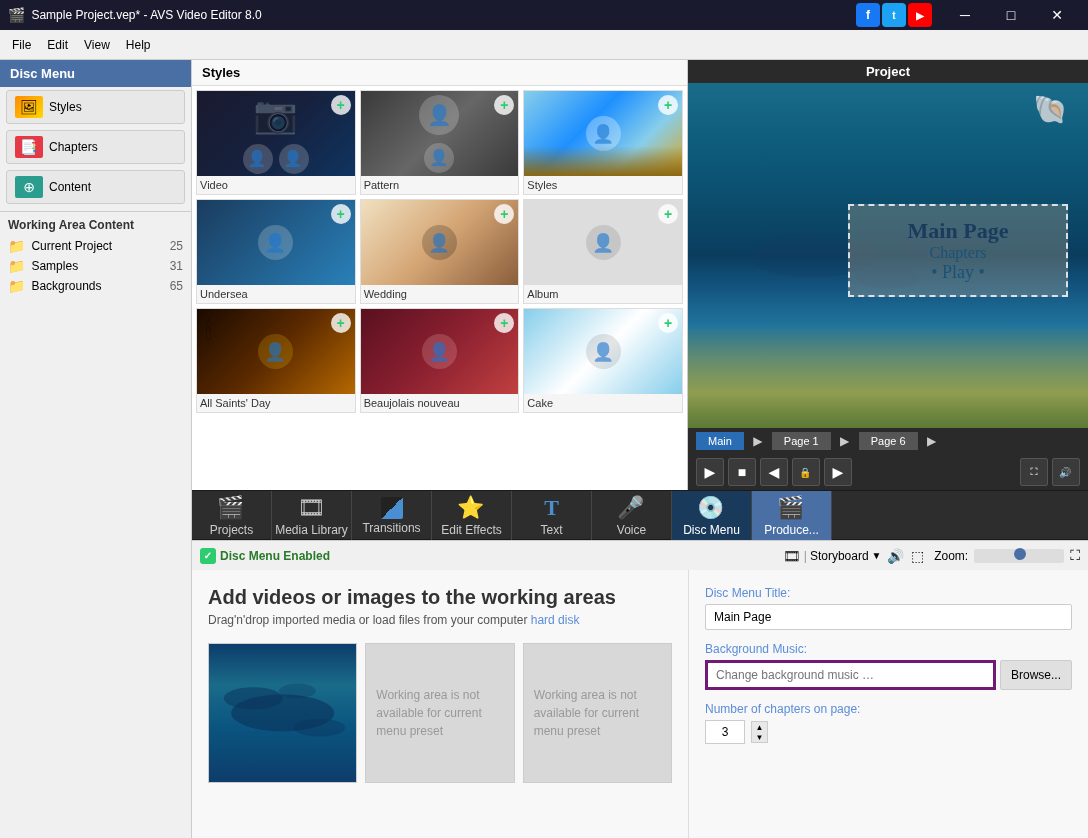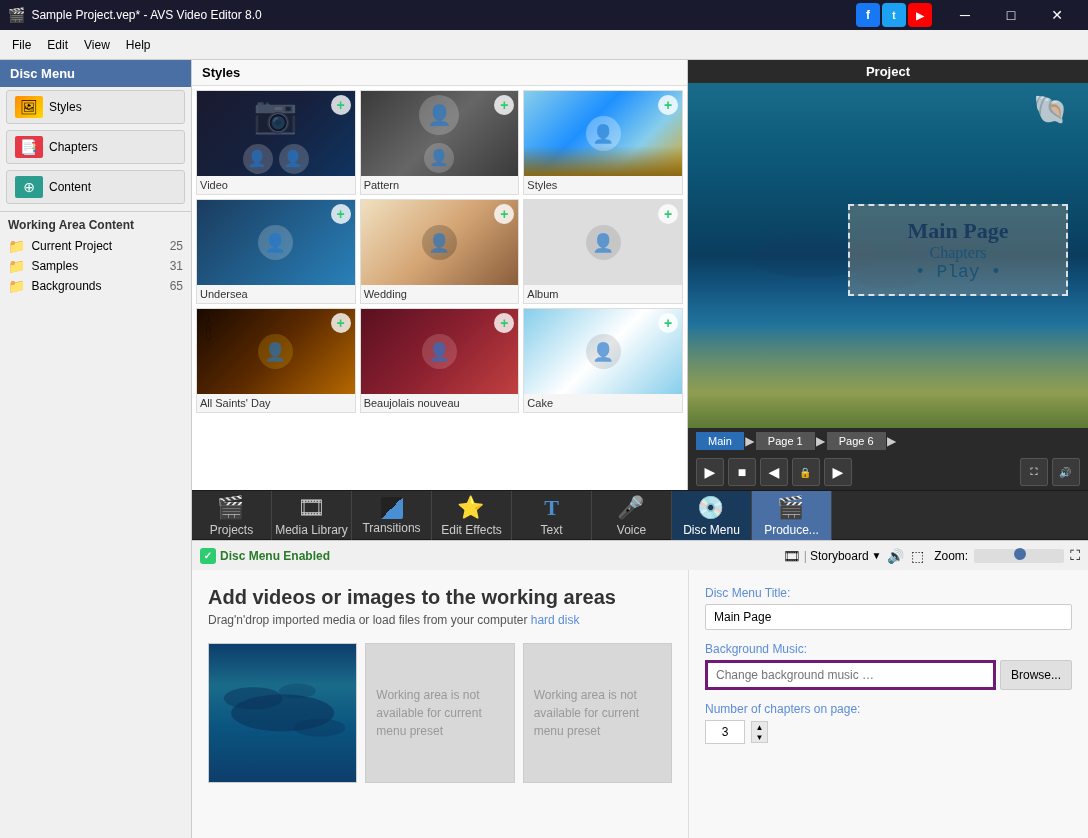--- a/index.html
+++ b/index.html
@@ -522,26 +522,26 @@
                 </svg>
               </div>
 
               <div style="position:absolute;bottom:0;left:0;right:0;height:40%;background:linear-gradient(to top, #2e8b57 0%, transparent 100%);opacity:0.5;"></div>
 
               <div style="position:absolute;top:10px;right:20px;font-size:28px;opacity:0.8;">🐚</div>
 
               <div style="position:absolute;top:35%;left:40%;width:55%;padding:12px 20px;border:2px dashed rgba(255,255,255,0.8);background:rgba(200,180,150,0.3);cursor:move;">
                 <div style="font-size:22px;font-weight:bold;color:#1a3a5e;font-family:Georgia,serif;text-align:center;">Main Page</div>
                 <div style="font-size:16px;color:#1a5276;font-family:Georgia,serif;text-align:center;">Chapters</div>
-                <div style="font-size:18px;color:#1a5276;font-family:Liberation Mono, monospace;text-align:center;">• Play •</div>
+                <div style="font-size:18px;color:#1a5276;font-family:Liberation Serif, serif;text-align:center;">• Play •</div>
               </div>
             </div>
           </div>
 
-          <div style="display:flex;align-items:center;background:#2a2a2a;padding:4px 8px;gap:0;">
+          <div style="display:flex;align-items:center;background:#2a2a2a;padding:4px 8px;gap:8px;">
             <button class="page-btn active">Main</button>
             <div style="width:12px;height:12px;color:#ccc;display:flex;align-items:center;justify-content:center;font-size:12px;">▶</div>
             <button class="page-btn">Page 1</button>
             <div style="width:12px;height:12px;color:#ccc;display:flex;align-items:center;justify-content:center;font-size:12px;">▶</div>
             <button class="page-btn">Page 6</button>
             <div style="width:12px;height:12px;color:#ccc;display:flex;align-items:center;justify-content:center;font-size:12px;">▶</div>
             <div style="flex:1;"></div>
           </div>
 
           <div style="display:flex;align-items:center;background:#2a2a2a;padding:4px 8px;gap:4px;">

